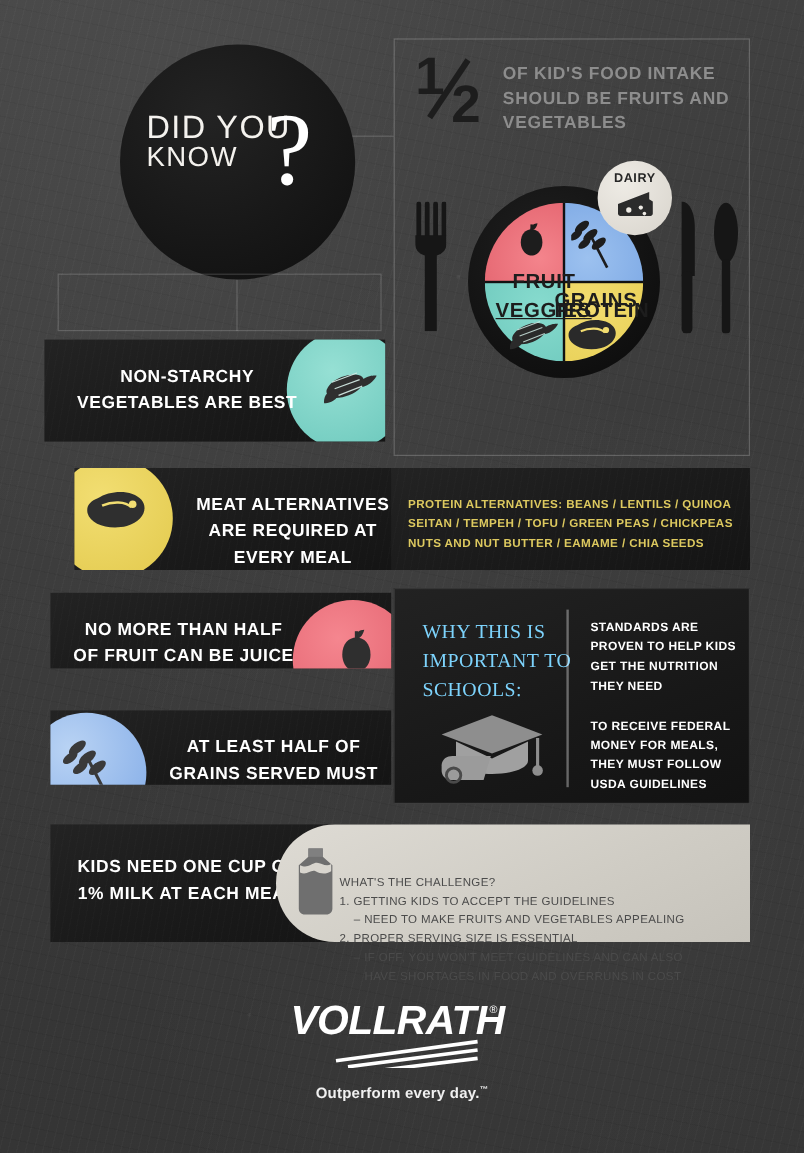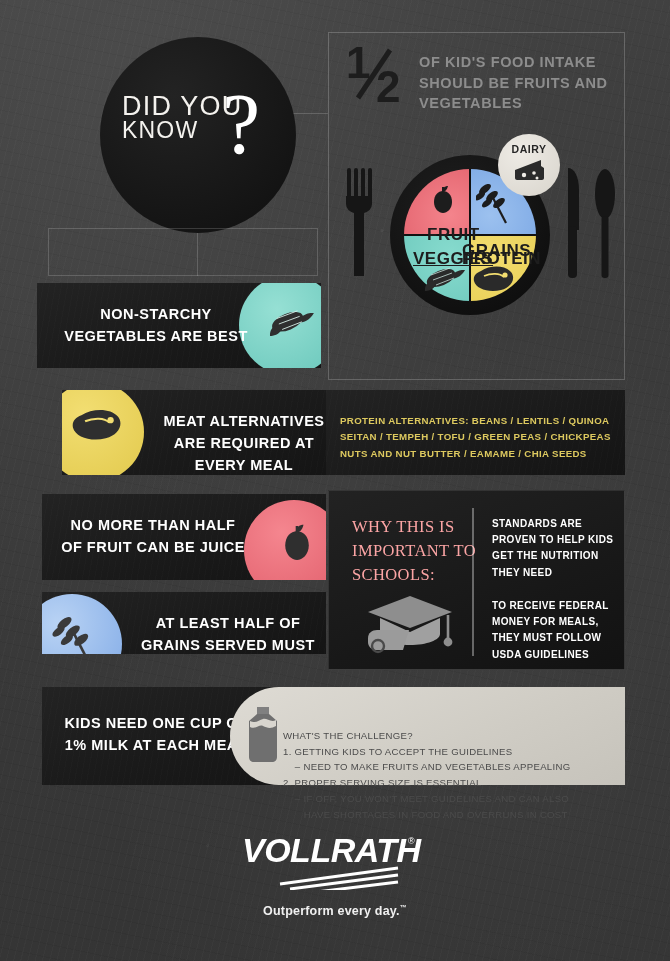--- a/index.html
+++ b/index.html
@@ -146,21 +146,21 @@
   
   #schools-box {
     left: 328px; top: 490px; width: 297px; height: 180px;
     border: 1px solid rgba(255,255,255,.13);
     background: linear-gradient(160deg, #222 0%, #181818 60%, #121212 100%);
     overflow: hidden;
   }
   #schools-title {
     position: absolute; left: 352px; top: 515px; width: 130px;
     font-family: "Liberation Serif", serif;
-    font-size: 16.5px; color: #fca5a5; line-height: 1.45; letter-spacing: .4px;
+    font-size: 16.5px; color: #7dd3fc; line-height: 1.45; letter-spacing: .4px;
   }
   #schools-div {
     position: absolute; left: 472px; top: 508px; width: 2px; height: 148px;
     background: rgba(255,255,255,.35);
   }
   .schools-para {
     position: absolute; left: 492px; width: 128px;
     font-size: 10px; font-weight: 700; color: #fff;
     letter-spacing: .35px; line-height: 1.62;
   }
@@ -325,21 +325,21 @@
     </svg>
     <div class="pcopy" style="left:84px; top:21px; width:196px;">MEAT ALTERNATIVES ARE REQUIRED AT EVERY MEAL</div>
   </div>
   <div class="panel" style="left:326px; top:390px; width:299px; height:85px;">
     <div class="grain"></div>
   </div>
   <div id="alt-list">PROTEIN ALTERNATIVES: BEANS / LENTILS / QUINOA
 SEITAN / TEMPEH / TOFU / GREEN PEAS / CHICKPEAS
 NUTS AND NUT BUTTER  / EAMAME / CHIA SEEDS</div>
 
-  <div class="panel" style="left:42px; top:494px; width:284px; height:86px;">
+  <div class="panel" style="left:42px; top:494px; width:284px; height:63px;">
     <div class="grain"></div>
     <div class="halfcircle hc-red" style="left:202px; top:6px; width:100px; height:100px;"></div>
     <svg style="position:absolute; left:238px; top:30px;" width="34" height="38" viewBox="0 0 26 28">
       <path d="M13 5c-5 0-9 4-9 11 0 7 5 11 9 11s9-4 9-11c0-7-4-11-9-11z" fill="#2f2f2f"></path>
       <path d="M12 6c0-4 3-6 6-6-1 4-3 6-6 6z" fill="#2f2f2f"></path>
       <rect x="12" y="1" width="2" height="6" fill="#2f2f2f"></rect>
     </svg>
     <div class="pcopy" style="left:16px; top:21px; width:190px;">NO MORE THAN HALF OF FRUIT CAN BE JUICE</div>
   </div>
 

